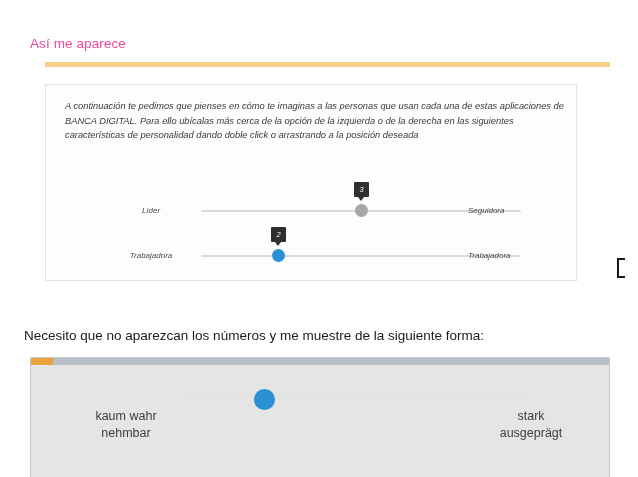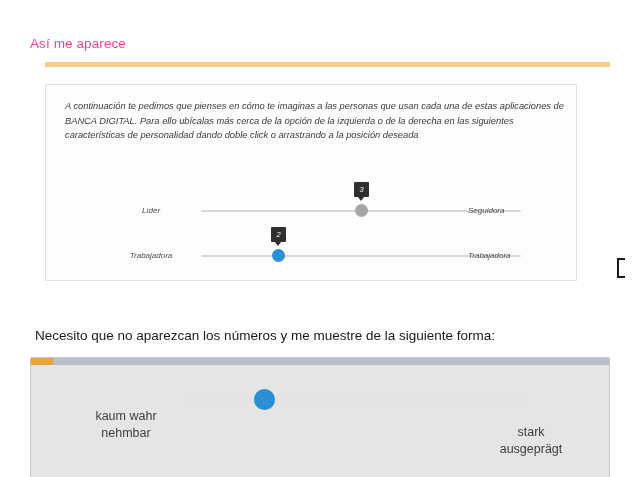--- a/index.html
+++ b/index.html
@@ -147,21 +147,21 @@
     width: 6px;
     height: 16px;
     border-left: 2px solid #1a1a1a;
     border-top: 2px solid #1a1a1a;
     border-bottom: 2px solid #1a1a1a;
   }
 
   
   .heading-mid {
     position: absolute;
-    left: 35px;
+    left: 24px;
     top: 328px;
     font-size: 13.5px;
     color: #1a1a1a;
     white-space: nowrap;
   }
 
   
   .panel-two {
     position: absolute;
     left: 30px;
@@ -213,21 +213,21 @@
     top: 50px;
     width: 110px;
     text-align: center;
     font-size: 12.5px;
     line-height: 17px;
     color: #3d3d3d;
   }
   .p2-label-right {
     position: absolute;
     right: 18px;
-    top: 66px;
+    top: 50px;
     width: 120px;
     text-align: center;
     font-size: 12.5px;
     line-height: 17px;
     color: #3d3d3d;
   }
 </style>
 </head>
 <body>
 

